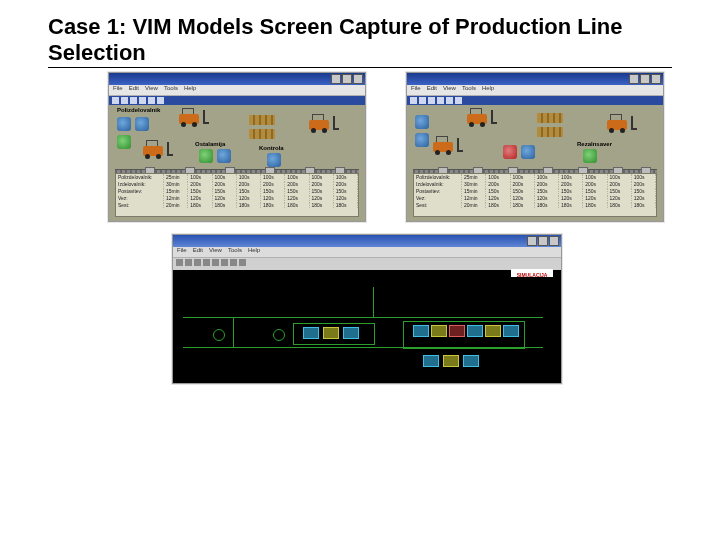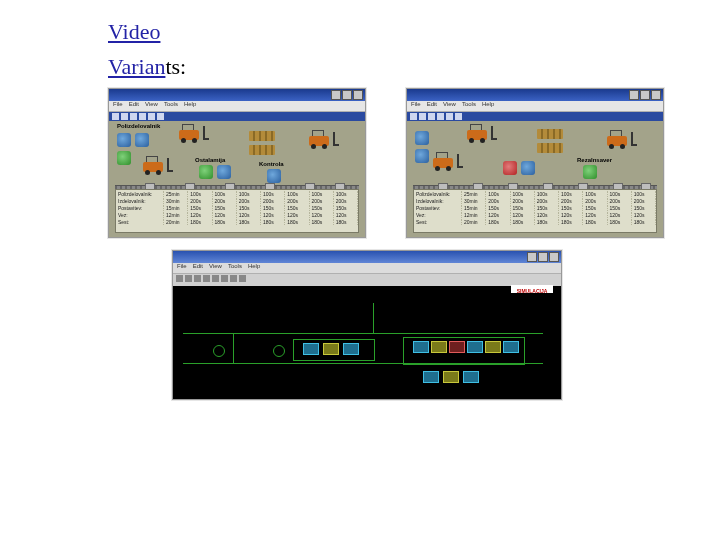--- a/index.html
+++ b/index.html
@@ -179,26 +179,23 @@
 
   .bottom-row {
     margin-left: 124px;
   }
 </style>
 </head>
 <body>
 
 <div class="slide">
 
-
-
-  <div class="links">
-    <div><a href="#">Video</a></div>
-    <div class="variants-label"><span class="vlink">Varian</span><span>ts:</span></div>
-  </div>
+  <h1 class="title">Case 1: VIM Models Screen Capture of  Production Line Selection</h1>
+
+
 
   <div class="shots-row">
 
     <div class="shot">
       <div class="titlebar">
         <div class="wbtn"></div>
         <div class="wbtn"></div>
         <div class="wbtn"></div>
       </div>
       <div class="menubar">

